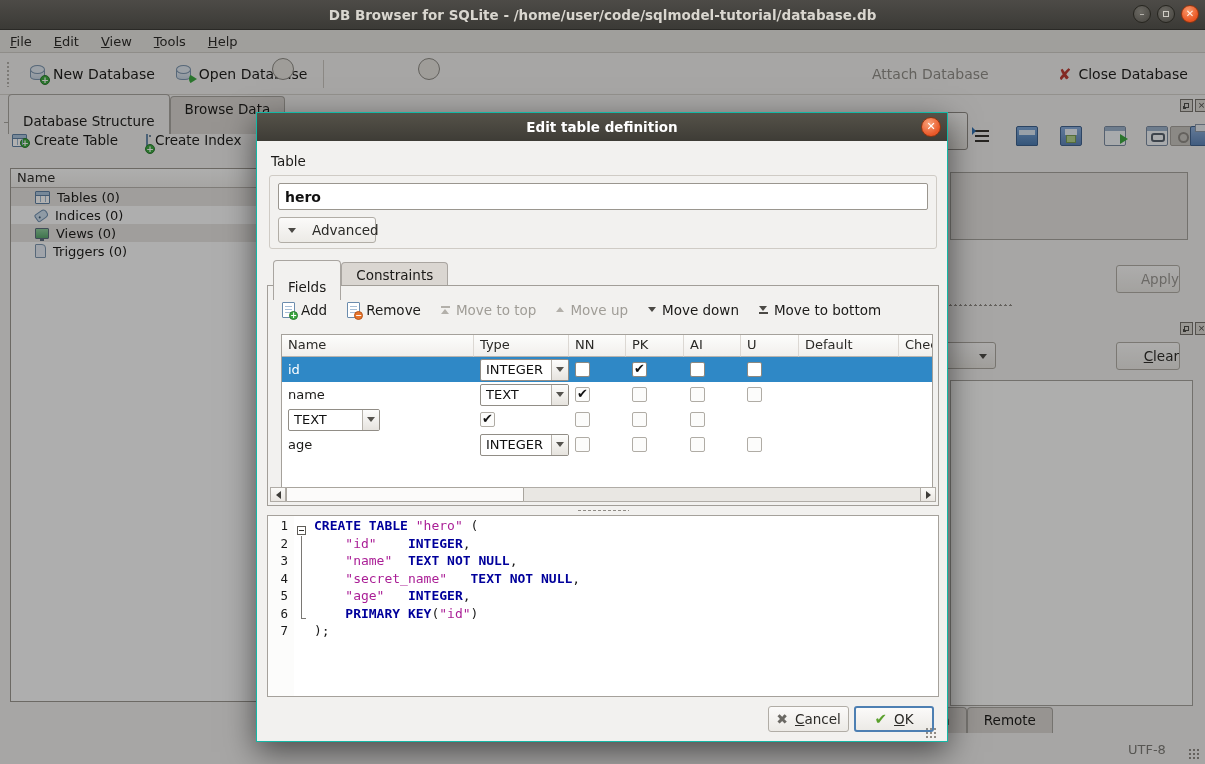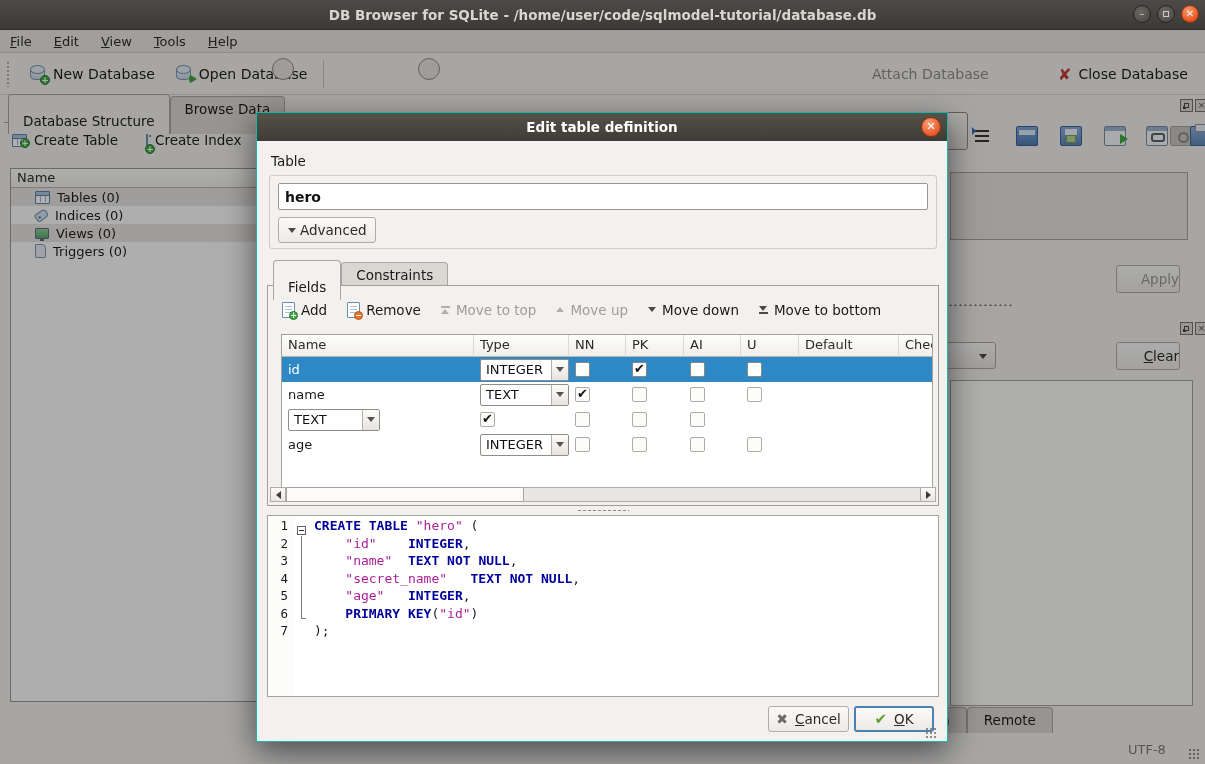--- a/index.html
+++ b/index.html
@@ -127,21 +127,21 @@
     background:linear-gradient(#555249,#3e3c36); display:flex; align-items:center; justify-content:center; }
   .dlg-title span { color:#ffffff; font-weight:bold; font-size:13.5px; }
   .dlg-close { position:absolute; right:6px; top:4px; width:20px; height:20px; border-radius:50%;
     background:radial-gradient(circle at 38% 30%, #f9a27a, #e9592a 68%); border:1px solid #8f3410;
     color:#fff; font-size:11px; line-height:18px; text-align:center; font-weight:bold; }
   .dlg-label { position:absolute; left:14px; top:40px; font-size:13.5px; }
   .groupbox { position:absolute; left:12px; top:62px; width:668px; height:74px;
     border:1px solid #cfcbc5; border-radius:3px; }
   .name-input { position:absolute; left:8px; top:7px; width:650px; height:27px; border:1px solid #9a968f;
     border-radius:2px; background:#fff; font:bold 14px "DejaVu Sans", sans-serif; padding:0 6px; color:#111; }
-  .adv-btn { position:absolute; left:8px; top:41px; width:98px; height:26px; display:flex; align-items:center; gap:4px; padding-left:9px; text-align:left; }
+  .adv-btn { position:absolute; left:8px; top:41px; width:98px; height:26px; display:flex; align-items:center; gap:16px; padding-left:9px; text-align:left; }
   .tri-dn { width:0; height:0; border-left:4px solid transparent; border-right:4px solid transparent; border-top:5px solid #4b4945; }
   .tri-up { width:0; height:0; border-left:4px solid transparent; border-right:4px solid transparent; border-bottom:5px solid #4b4945; }
   .dlg-tabs { position:absolute; left:16px; top:149px; display:flex; }
   .fields-frame { position:absolute; left:10px; top:172px; width:672px; height:221px;
     border:1px solid #a29e98; background:#f2f1ef; }
   .ftoolbar { display:flex; align-items:center; gap:20px; padding:11px 0 0 14px; height:36px; }
   .ftool { display:flex; align-items:center; gap:6px; font-size:13.5px; }
   .ftool.disabled { color:#a09d97; }
   .doc { position:relative; width:13px; height:16px; background:#fff; border:1px solid #6b8cad; border-radius:1px; flex:none; }
   .doc::before { content:""; position:absolute; left:2px; right:2px; top:3px; height:1px; background:#a6bed6;

